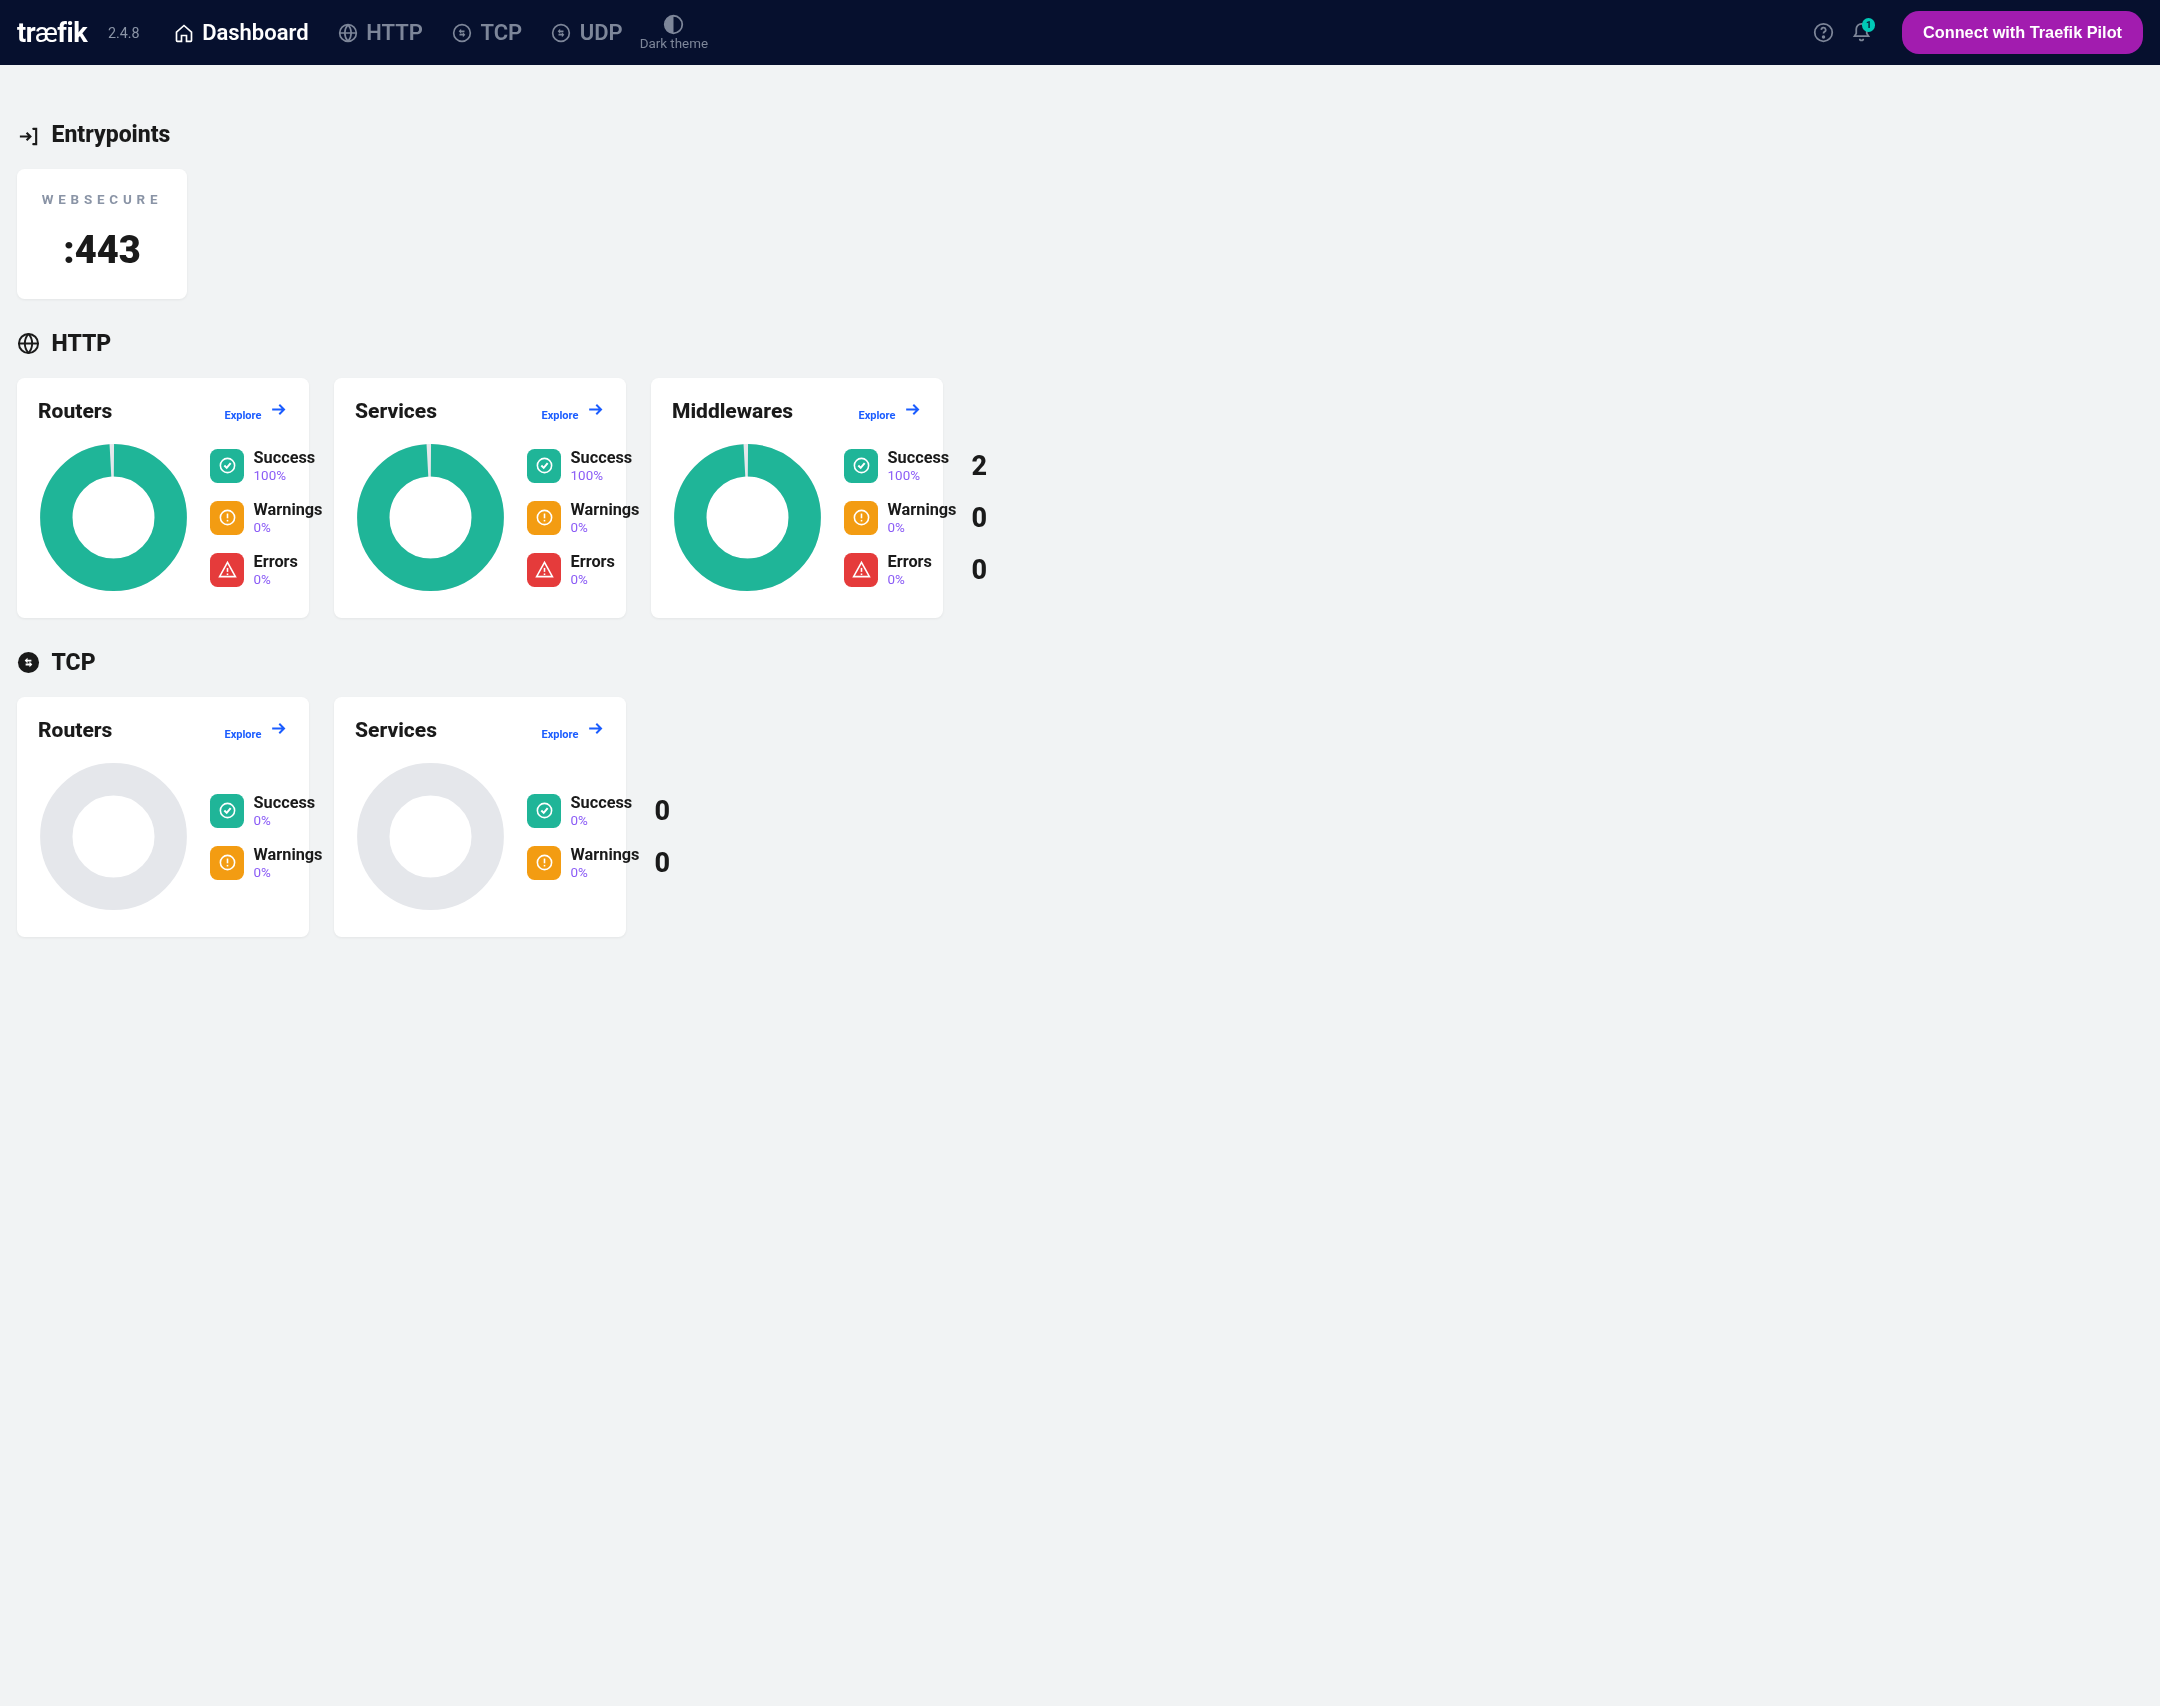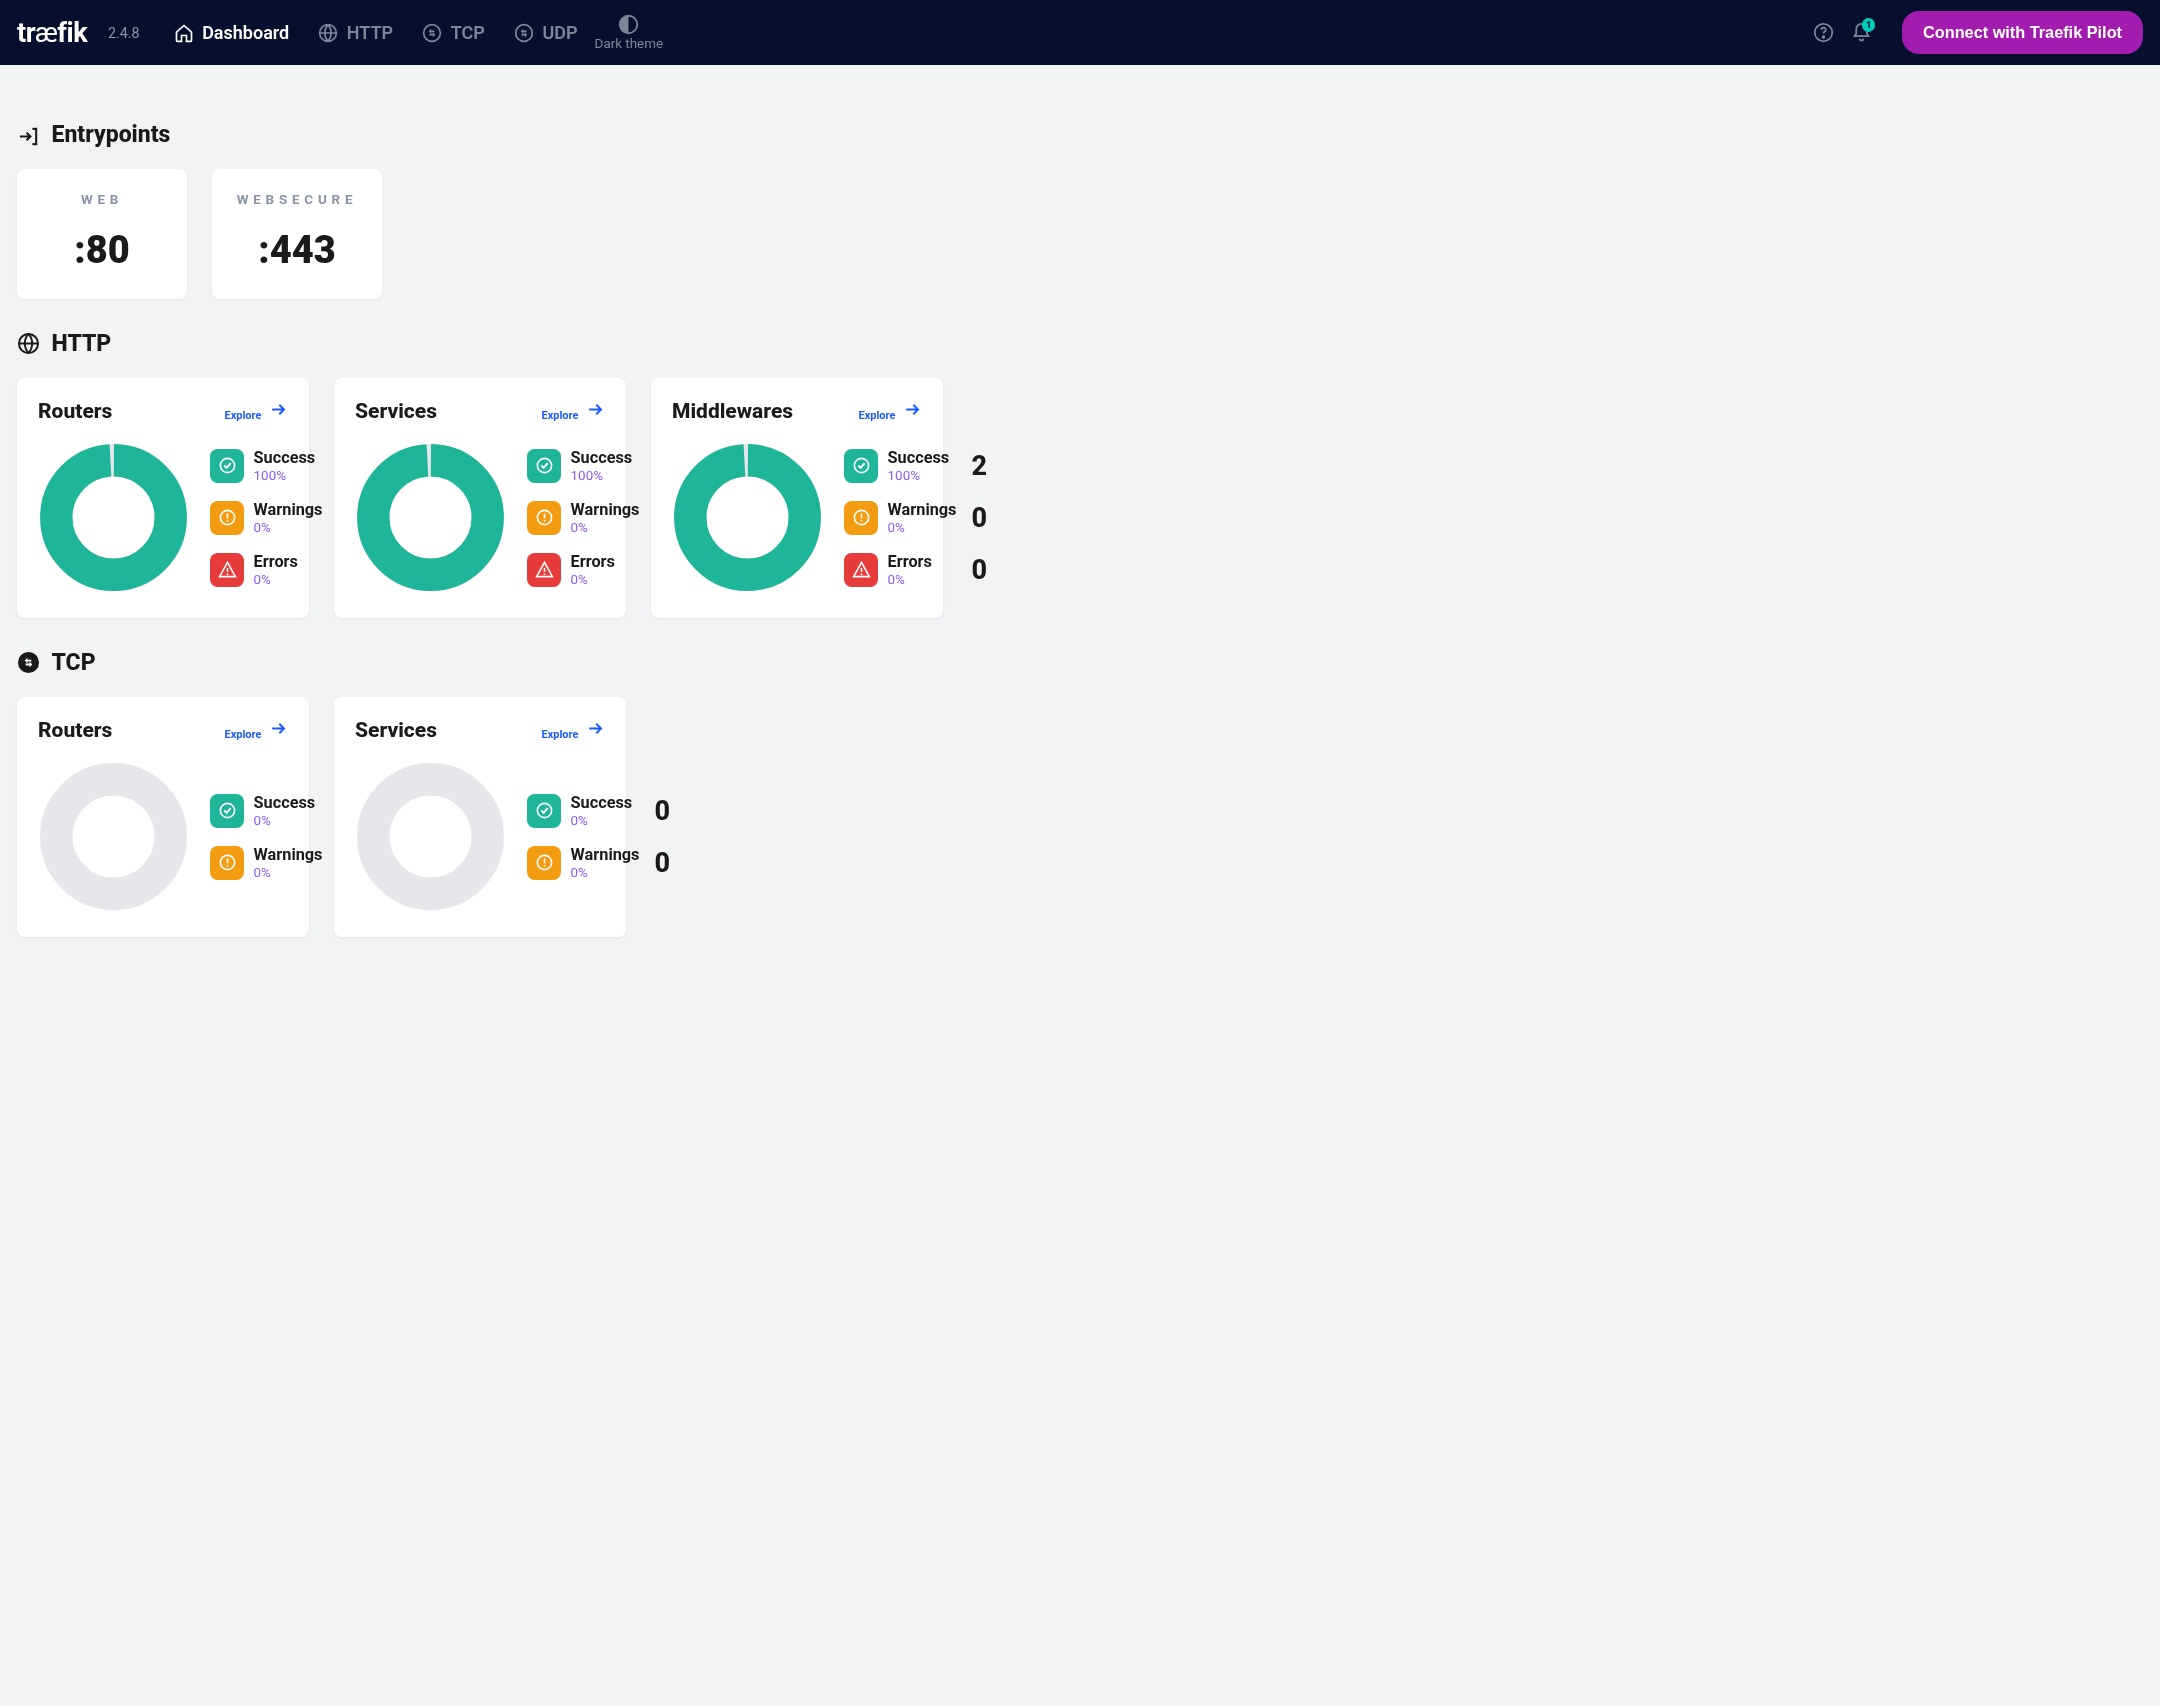--- a/index.html
+++ b/index.html
@@ -31,21 +31,21 @@
     font-size: 14.3px;
     margin-left: 3.8px;
     margin-right: 17px;
   }
   .nav { display: flex; align-items: center; gap: 29px; }
   .nav-item {
     display: inline-flex;
     align-items: center;
     gap: 8.6px;
     color: #7d8699;
-    font-size: 18px;
+    font-size: 22px;
     font-weight: 600;
     cursor: pointer;
   }
   .nav-item.active { color: #fff; }
   .nav-item svg { width: 20px; height: 20px; }
   .theme-toggle {
     display: flex;
     flex-direction: column;
     align-items: center;
     color: #7d8699;
@@ -236,24 +236,20 @@
 
   <div class="section-head">
     <svg viewBox="0 0 24 24" fill="none" stroke="currentColor" stroke-width="2.2">
         <path d="M3 12h11M10 8l4 4-4 4"></path>
         <path d="M17 4h3v16h-3" stroke-linecap="round"></path>
       </svg>
     <span>Entrypoints</span>
   </div>
   <div class="entry-row" id="entry-row">
       <div class="entry-card">
-      <div class="entry-name">WEB</div>
-      <div class="entry-port">:80</div>
-    </div>
-      <div class="entry-card">
       <div class="entry-name">WEBSECURE</div>
       <div class="entry-port">:443</div>
     </div>
     </div>
 
   <div class="section-head">
     <svg viewBox="0 0 24 24" fill="none" stroke="currentColor" stroke-width="2">
         <circle cx="12" cy="12" r="10"></circle>
         <path d="M2 12h20M12 2a15 15 0 0 1 0 20M12 2a15 15 0 0 0 0 20"></path>
       </svg>

